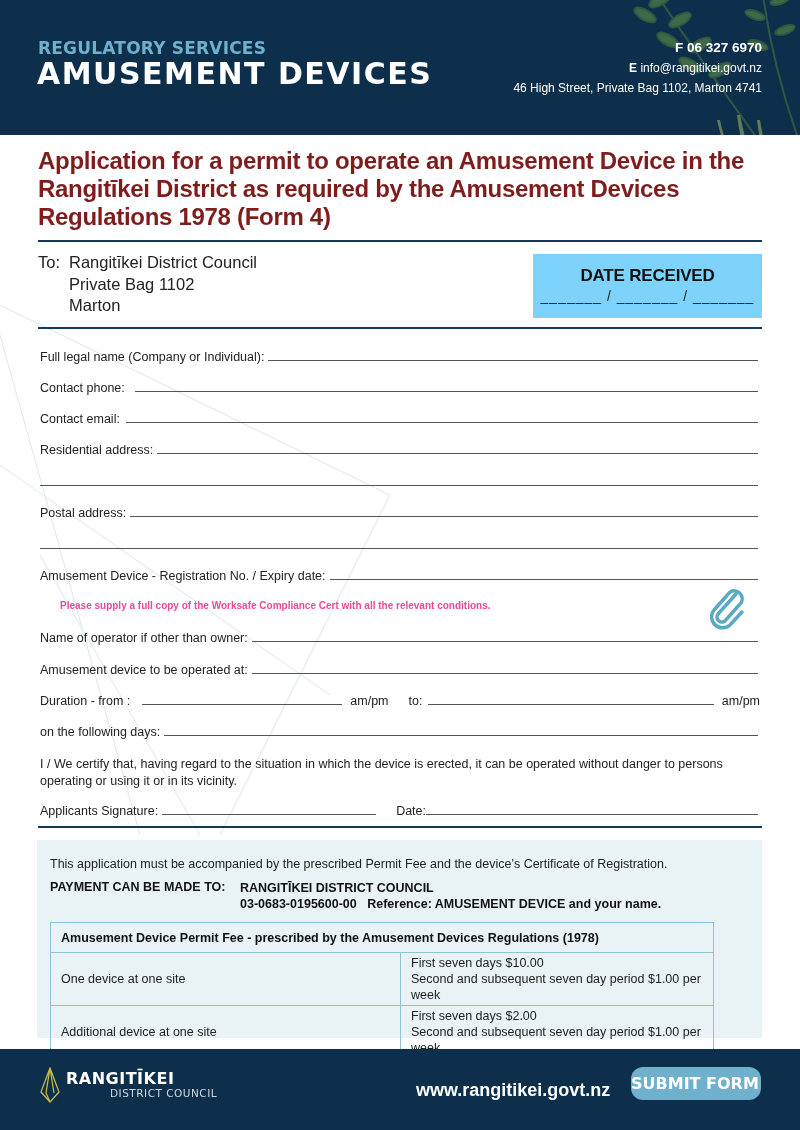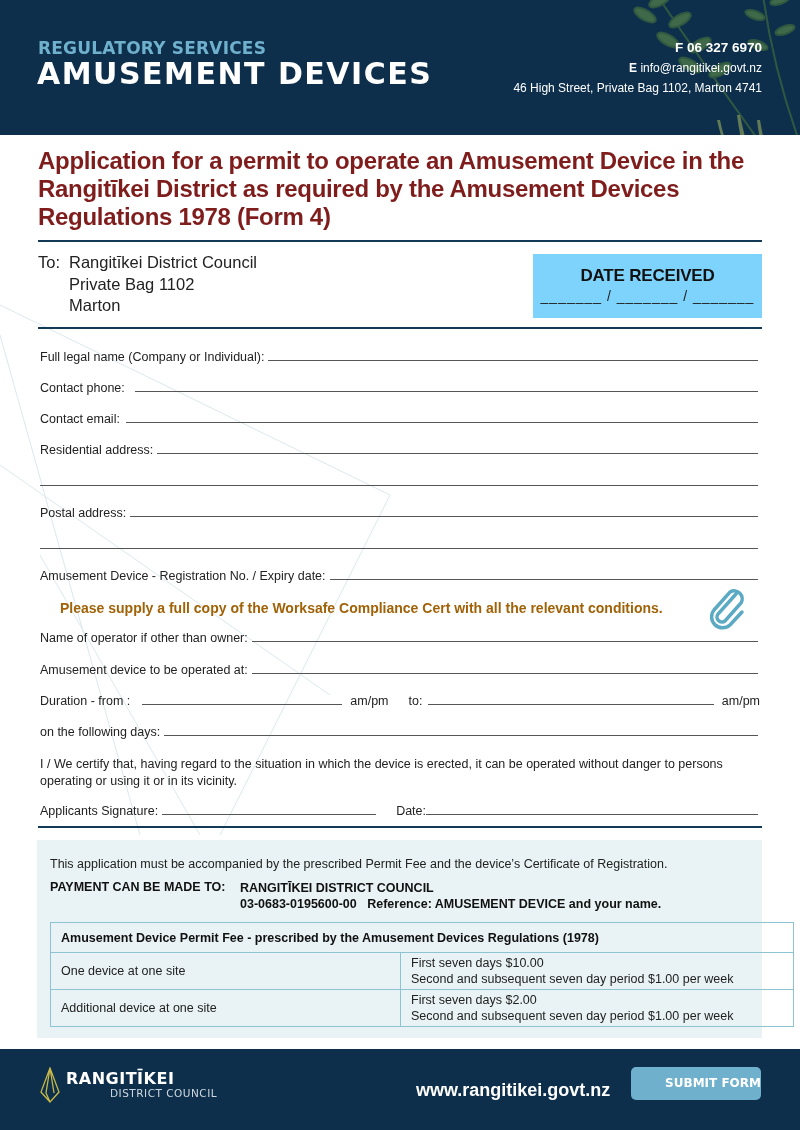--- a/index.html
+++ b/index.html
@@ -28,42 +28,42 @@
 
   .date-box { position: absolute; left: 533px; top: 254px; width: 229px; height: 64px; background: #7dd3fc; text-align: center; }
   .date-box .date-title { font-weight: bold; font-size: 17px; color: #111; margin-top: 12px; letter-spacing: -0.2px; }
   .date-box .date-line { font-size: 14px; color: #222; margin-top: 2px; letter-spacing: 1px; }
 
   
   .field { position: absolute; left: 40px; display: flex; align-items: flex-end; font-size: 12.5px; color: #222; height: 18px; }
   .field .label { white-space: nowrap; padding-right: 4px; }
   .field .line { flex: 1; border-bottom: 1px solid #555; height: 12px; margin-bottom: 3px; }
   .full { width: 718px; }
-  .bold-note { position: absolute; left: 40px; top: 600px; font-size: 14px; font-weight: bold; color: #a16207; padding-left: 20px; }
+  .bold-note { position: absolute; left: 40px; top: 600px; font-size: 10px; font-weight: bold; color: #ec4899; padding-left: 20px; }
   .clip { position: absolute; left: 708px; top: 588px; width: 40px; height: 44px; }
   .para { position: absolute; left: 40px; top: 756px; width: 720px; font-size: 12.5px; line-height: 17px; color: #222; }
 
   
   .panel { position: absolute; left: 37px; top: 840px; width: 725px; height: 198px; background: #e9f2f5; }
   .panel .p-note { position: absolute; left: 13px; top: 17px; font-size: 12.5px; color: #222; }
   .panel .pay-label { position: absolute; left: 13px; top: 40px; font-size: 12.5px; font-weight: bold; color: #111; }
   .panel .pay-to { position: absolute; left: 203px; top: 40px; font-size: 12.5px; font-weight: bold; color: #111; line-height: 16px; }
-  .fee-table { position: absolute; left: 13px; top: 82px; width: 744px; border-collapse: collapse; font-size: 12.5px; color: #222; }
+  .fee-table { position: absolute; left: 13px; top: 82px; width: 664px; border-collapse: collapse; font-size: 12.5px; color: #222; }
   .fee-table td, .fee-table th { border: 1px solid #8ec3d4; }
   .fee-table th { text-align: left; font-weight: bold; padding: 7px 10px; height: 30px; color: #111; }
   .fee-table td { padding: 2px 10px; height: 35px; vertical-align: middle; line-height: 16px; }
   .fee-table td.left { width: 350px; }
 
   
   .footer { position: absolute; left: 0; top: 1049px; width: 800px; height: 81px; background: #0d2f4b; }
   .footer .logo { position: absolute; left: 38px; top: 18px; width: 24px; height: 36px; }
   .footer .brand { position: absolute; left: 66px; top: 20px; color: #fff; font-family: "DejaVu Sans", sans-serif; font-weight: bold; font-size: 16px; letter-spacing: 0.5px; }
   .footer .brand-sub { position: absolute; left: 66px; top: 38px; color: #cfd8e0; font-family: "DejaVu Sans", sans-serif; font-size: 10.5px; letter-spacing: 0.5px; margin-left: 44px; }
   .footer .url { position: absolute; left: 416px; top: 31px; color: #fff; font-weight: bold; font-size: 18px; }
-  .footer .submit { position: absolute; left: 631px; top: 18px; width: 130px; height: 33px; background: #6fb0cc; border-radius: 5px; color: #fff; font-family: "DejaVu Sans", sans-serif; font-weight: bold; font-size: 12px; text-align: right; line-height: 33px; border: none; cursor: pointer; }
+  .footer .submit { position: absolute; left: 631px; top: 18px; width: 130px; height: 33px; background: #6fb0cc; border-radius: 12px; color: #fff; font-family: "DejaVu Sans", sans-serif; font-weight: bold; font-size: 16px; text-align: left; line-height: 33px; border: none; cursor: pointer; }
 </style>
 </head>
 <body>
 
 <div class="header">
   <svg class="fern" viewBox="0 0 240 200">
     <g stroke="#4d7a3a" stroke-width="2" fill="#6a9a4a">
       <path d="M60 0 Q120 90 200 200" fill="none"></path>
       <path d="M180 0 Q190 100 230 200" fill="none"></path>
       <ellipse cx="80" cy="30" rx="12" ry="5" transform="rotate(-30 80 30)"></ellipse>

